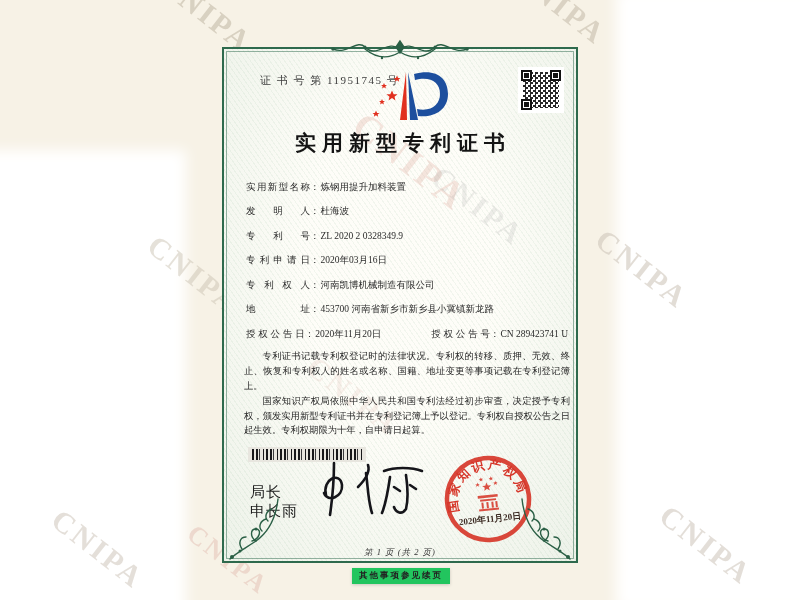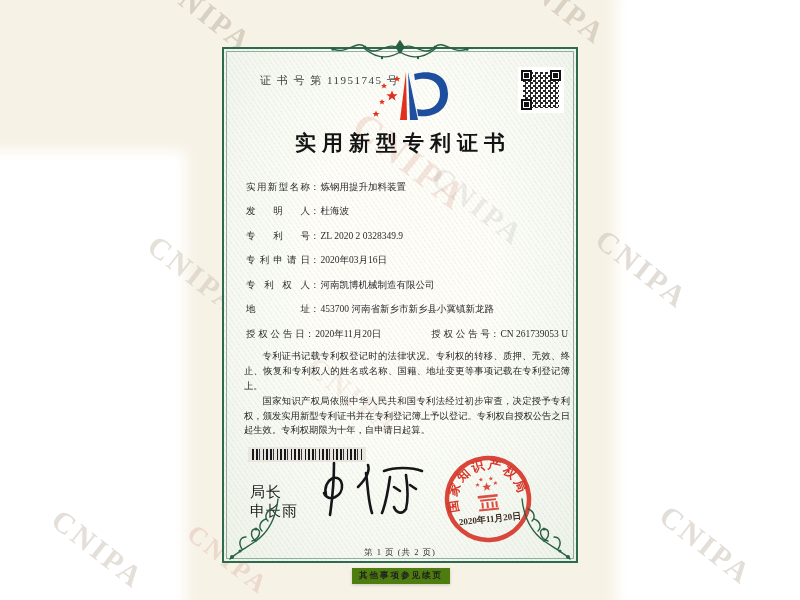--- a/index.html
+++ b/index.html
@@ -50,25 +50,25 @@
   .paras p{margin:0;text-indent:2em;}
   .barcode{position:absolute;left:24px;top:398px;width:118px;height:15px;background:#e8e6df;}
   .bars{position:absolute;inset:2px 4px;
      background:repeating-linear-gradient(90deg,#18181a 0 2px,transparent 2px 4px,#18181a 4px 6px,
         transparent 6px 7px,#3a3a3c 7px 8px,transparent 8px 11px,#18181a 11px 12px,transparent 12px 14px);}
   .director{position:absolute;left:26px;top:434px;font-size:15px;font-weight:400;
             line-height:18.5px;color:#1c1c1c;letter-spacing:1px;}
   .signature{position:absolute;left:86px;top:408px;width:120px;height:64px;}
   .seal{position:absolute;left:219px;top:405px;width:90px;height:90px;transform:rotate(-6deg);}
   .page-note{position:absolute;left:0;top:498px;width:100%;text-align:center;font-size:8.5px;
-             letter-spacing:1px;color:#333;}
+             letter-spacing:1px;color:#333;font-style:italic;}
   .corner{position:absolute;width:56px;height:66px;}
   .corner-l{left:2px;top:448px;} .corner-r{right:2px;top:448px;transform:scaleX(-1);}
   .lace{position:absolute;left:50%;top:-12px;transform:translateX(-50%);width:150px;height:27px;}
-  .footer-note{position:absolute;left:352px;top:568px;background:#4d7c0f;padding:2px 7px;
+  .footer-note{position:absolute;left:352px;top:568px;background:#22c55e;padding:2px 7px;
       font-size:8.5px;font-weight:700;letter-spacing:2px;color:#222;
       box-shadow:0 1px 3px rgba(0,0,0,.18);}
 </style>
 </head>
 <body>
 
 <div class="stage">
 
   <div class="patch patch-right"></div>
   <div class="patch patch-left"></div>
@@ -167,21 +167,21 @@
         <span class="lbl">地址</span>
           <span>：</span>
         <span class="val">453700 河南省新乡市新乡县小冀镇新龙路</span>
       </div>
       <div class="row">
         <span class="lbl">授权公告日</span>
           <span>：</span>
         <span class="val val-w">2020年11月20日</span>
         <span class="lbl2">授权公告号</span>
           <span>：</span>
-        <span class="val">CN 261739053 U</span>
+        <span class="val">CN 289423741 U</span>
       </div>
     </div>
 
     <div class="paras">
       <p>专利证书记载专利权登记时的法律状况。专利权的转移、质押、无效、终止、恢复和专利权人的姓名或名称、国籍、地址变更等事项记载在专利登记簿上。</p>
       <p>国家知识产权局依照中华人民共和国专利法经过初步审查，决定授予专利权，颁发实用新型专利证书并在专利登记簿上予以登记。专利权自授权公告之日起生效。专利权期限为十年，自申请日起算。</p>
     </div>
 
     <div class="barcode">
         <div class="bars"></div>

